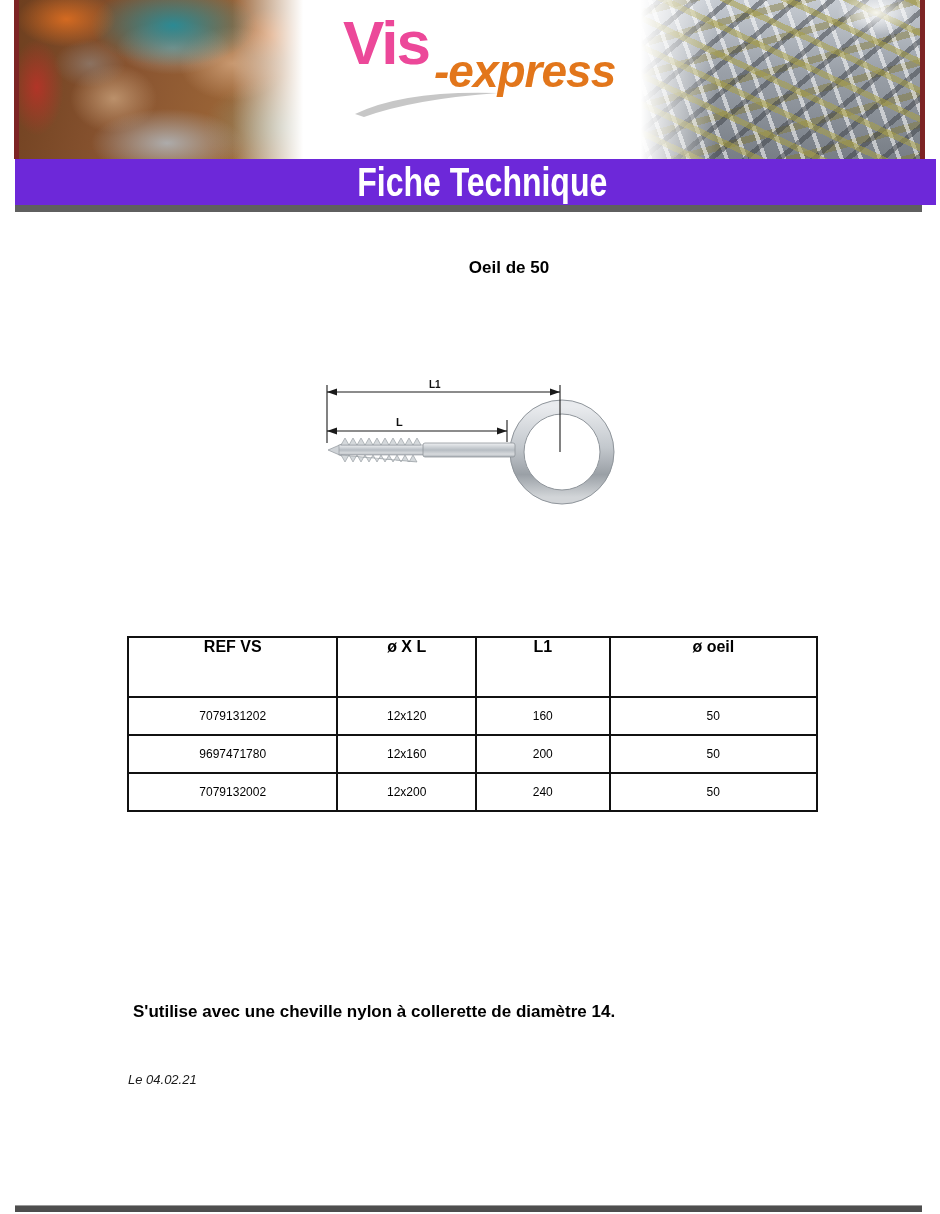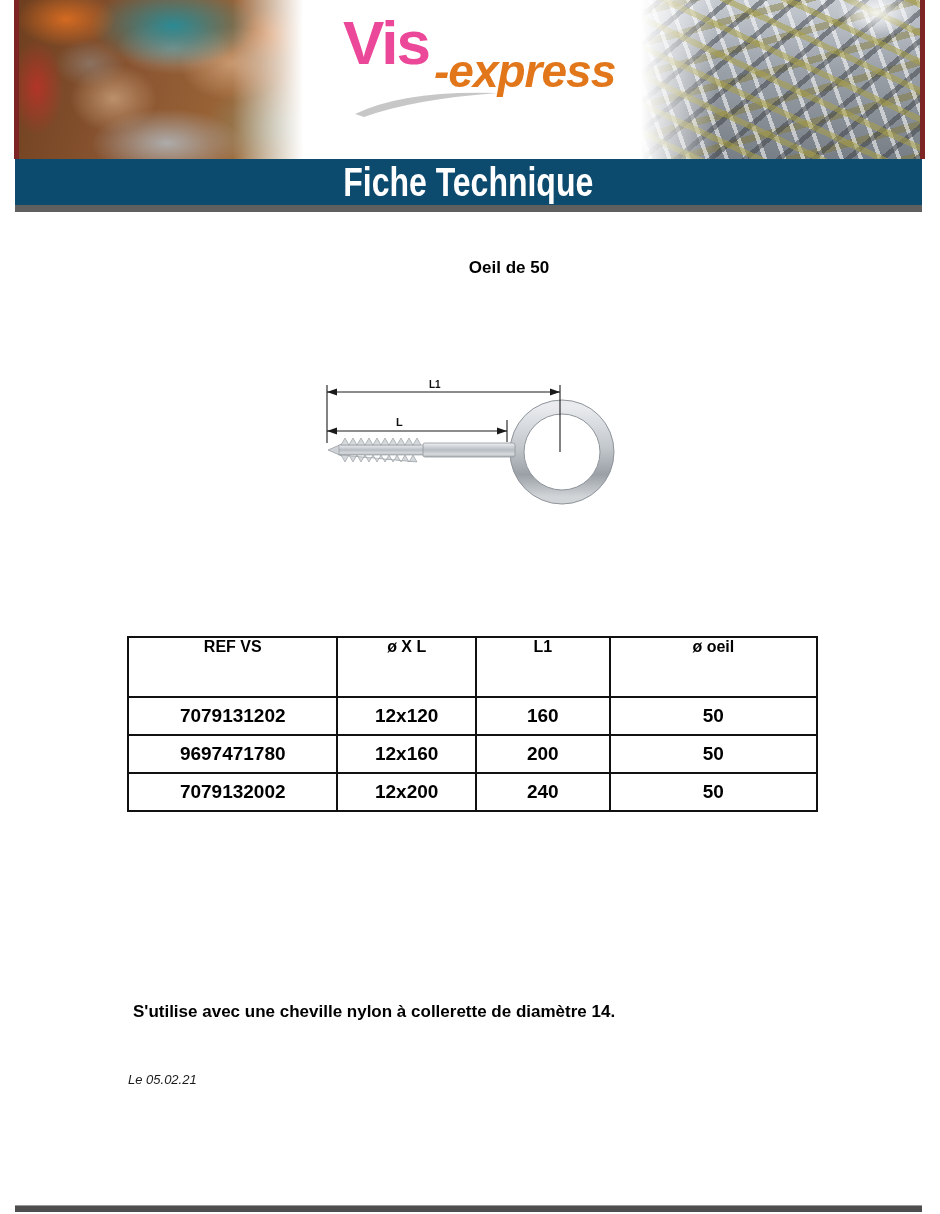--- a/index.html
+++ b/index.html
@@ -50,21 +50,21 @@
     font-size:62px;font-weight:700;color:#ec4899;letter-spacing:-2px;line-height:1;
   }
   .logo-express{
     position:absolute;left:94px;top:28px;
     font-size:46px;font-weight:700;font-style:italic;color:#e2761b;line-height:1;letter-spacing:-1px;margin-top:10px;
   }
   .logo-swoosh{position:absolute;left:12px;top:76px;}
   
   .banner{
     position:absolute;left:15px;top:159px;width:907px;height:46px;
-    background:#0c4a6e;display:flex;align-items:center;justify-content:center;
+    background:#6d28d9;display:flex;align-items:center;justify-content:center;padding-left:14px;
   }
   .banner-title{
     color:#ffffff;font-size:41px;font-weight:700;line-height:1;
     transform:scaleX(.78);transform-origin:center;letter-spacing:0;
     white-space:nowrap;
   }
   .banner-shadow{position:absolute;left:15px;top:205px;width:907px;height:7px;background:#5f5f5f;}
   
   .product-title{
     position:absolute;left:0;top:258px;width:940px;text-align:center;
@@ -76,21 +76,21 @@
   
   .spec-table{
     position:absolute;left:127px;top:636px;width:691px;
     border-collapse:collapse;table-layout:fixed;
   }
   .spec-table td,.spec-table th{
     border:2px solid #111;text-align:center;color:#000;
     font-family:"Liberation Sans",sans-serif;
   }
   .spec-table th{height:57px;font-size:16px;font-weight:700;vertical-align:top;padding-top:0;}
-  .spec-table td{height:34px;font-size:19px;font-weight:700;vertical-align:middle;margin-top:8px;}
+  .spec-table td{height:34px;font-size:12px;font-weight:400;vertical-align:middle;margin-top:8px;}
   .col-ref{width:30.4%;} .col-dxl{width:20.1%;} .col-l1{width:19.4%;} .col-oeil{width:30.1%;}
   
   .note{
     position:absolute;left:133px;top:954px;
     font-size:17px;font-weight:700;color:#000;margin-top:48px;
   }
   .date{
     position:absolute;left:128px;top:1072px;
     font-size:13px;font-style:italic;color:#1a1a1a;
   }
@@ -204,17 +204,17 @@
         <td>7079132002</td>
         <td>12x200</td>
         <td>240</td>
         <td>50</td>
       </tr>
     </tbody>
   </table>
 
   <div class="note">S'utilise avec une cheville nylon à collerette de diamètre 14.</div>
 
-  <div class="date">Le 05.02.21</div>
+  <div class="date">Le 04.02.21</div>
 
   <div class="bottom-bar"></div>
 
 </div>
 
 </body></html>

